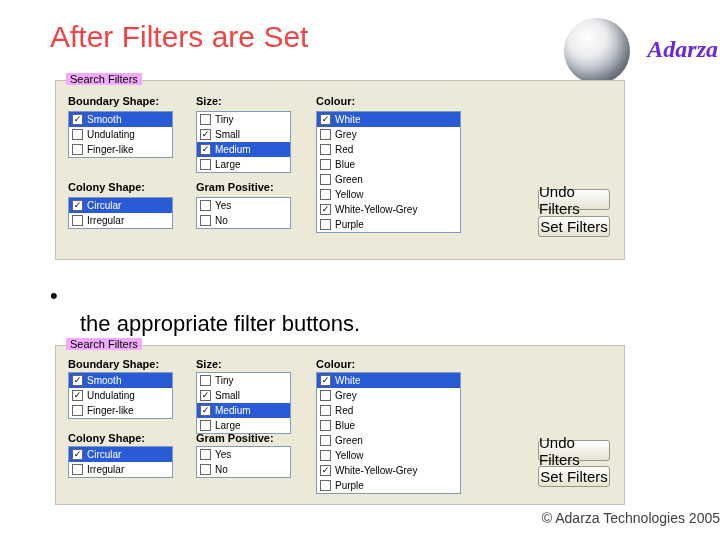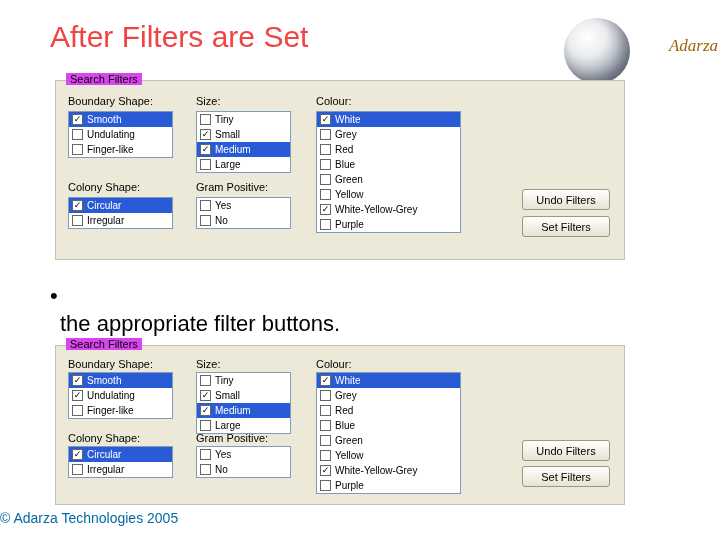--- a/index.html
+++ b/index.html
@@ -28,44 +28,46 @@
     border-radius: 50%;
     background: radial-gradient(circle at 35% 30%, #fff 0%, #ebecee 30%, #8f97a6 70%, #636b7a 100%);
     box-shadow: inset -6px -6px 12px rgba(0,0,0,0.25);
   }
   .brand {
     position: absolute;
     top: 36px;
     right: 2px;
     font-family: Georgia, serif;
     font-style: italic;
-    font-size: 17px;
-    color: #a16207;
+    font-size: 24px;
+    color: #6d28d9;
+    font-weight: bold;
   }
   .panel {
     position: absolute;
     left: 55px;
     background: #ece9d8;
     border: 1px solid #c1c1b6;
     font-size: 11px;
     color: #000;
   }
   .panel.top { top: 80px; width: 570px; height: 180px; }
   .panel.bottom { top: 345px; width: 570px; height: 160px; }
   .fs-label {
     position: absolute;
     top: -8px;
     left: 10px;
-    background: #d946ef;
+    background: #f0abfc;
     padding: 0 4px;
     font-size: 11px;
   }
   .col-label {
     position: absolute;
     font-size: 11px;
+    font-weight: bold;
   }
   .listbox {
     position: absolute;
     background: #fff;
     border: 1px solid #7f9db9;
     font-size: 10px;
     line-height: 15px;
   }
   .listbox.tall { height: auto; }
   .row {
@@ -84,51 +86,51 @@
     width: 11px;
     height: 11px;
     border: 1px solid #666;
     background: #fff;
     font-size: 9px;
     line-height: 9px;
     color: #000;
   }
   .btn {
     position: absolute;
-    width: 88px;
+    width: 72px;
     height: 21px;
     background: linear-gradient(#fff, #e6e3d2);
     border: 1px solid #9a9a83;
     border-radius: 3px;
-    font-size: 11px;
+    font-size: 15px;
     display: flex;
     align-items: center;
     justify-content: center;
   }
   .bullet {
     position: absolute;
     left: 50px;
     top: 282px;
     font-size: 22px;
     width: 620px;
     line-height: 1.25;
   }
   .bullet::before {
     content: "• ";
   }
   .bullet-text { display: inline; }
-  .bullet .l2 { margin-left: 10px; display: block; }
+  .bullet .l2 { margin-left: 30px; display: block; }
   .copyright {
     position: absolute;
     left: 0;
     right: 0;
     bottom: 14px;
-    text-align: left;
+    text-align: right;
     font-size: 14px;
-    color: #0369a1;
+    color: #404040;
   }
 </style>
 </head>
 <body>
 
 <div class="title">After Filters are Set</div>
 <div class="brand">Adarza</div>
 <div class="sphere"></div>
 
 <div class="panel top">

